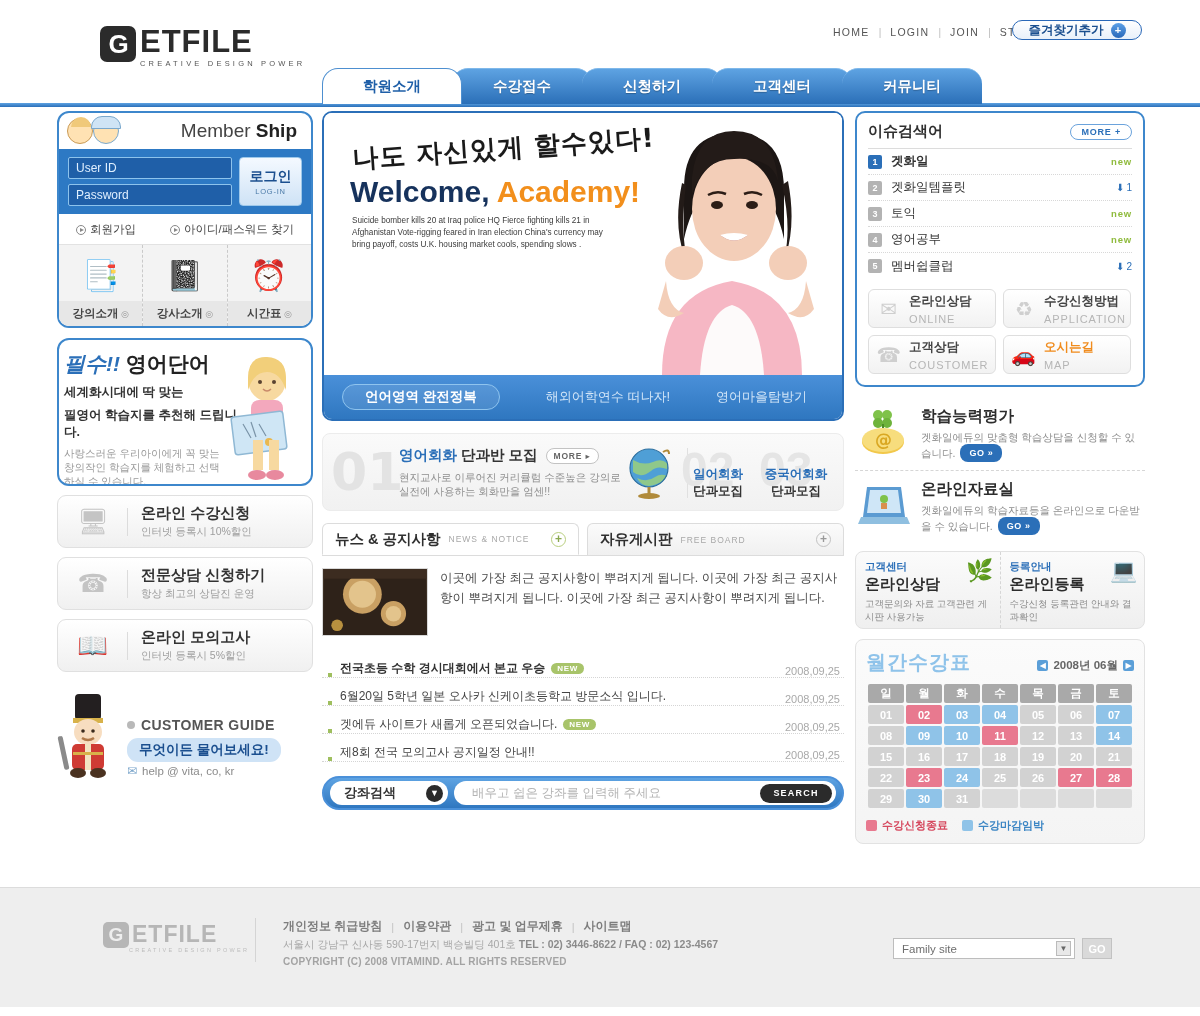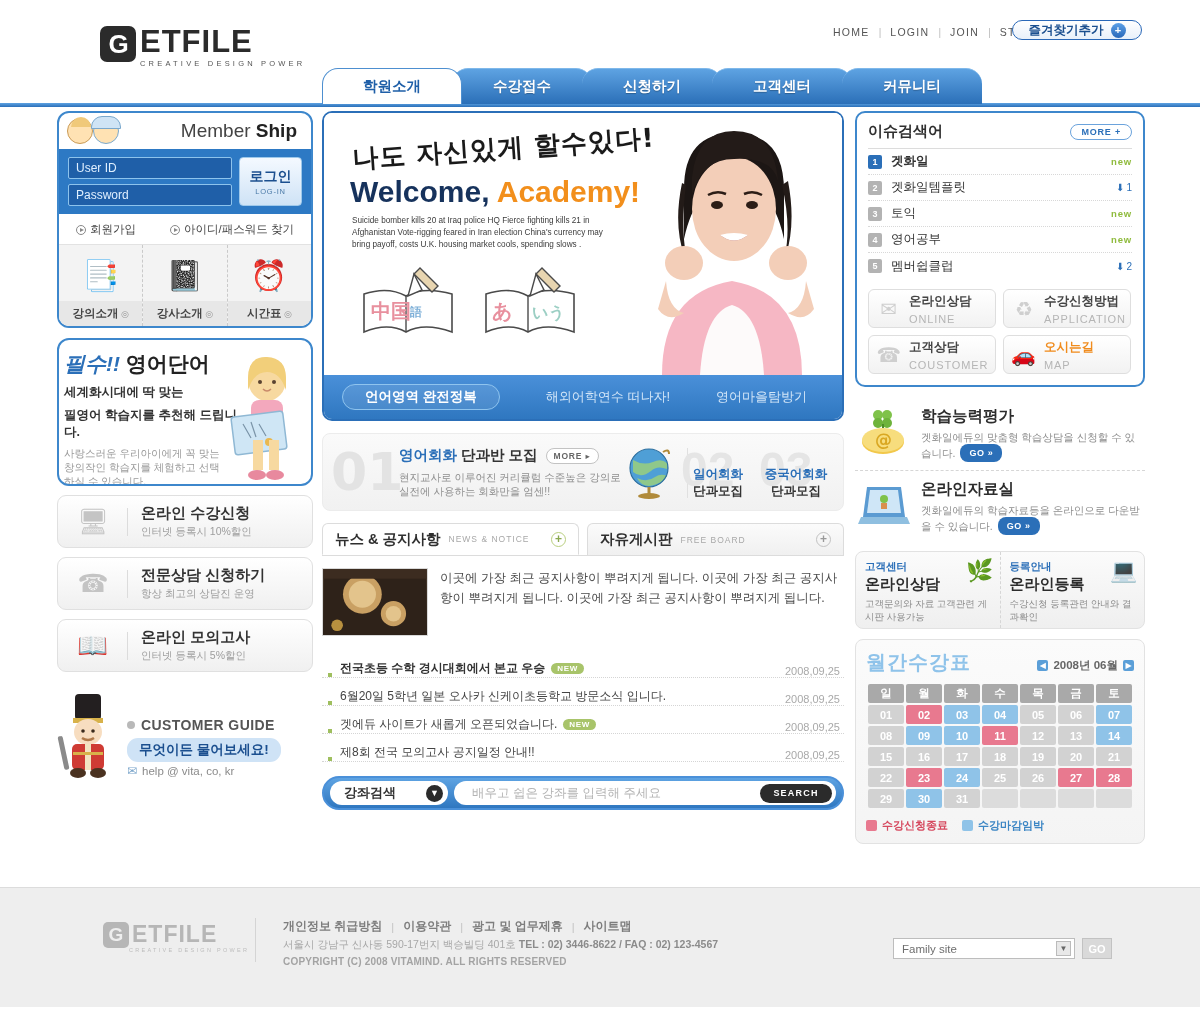--- a/index.html
+++ b/index.html
@@ -561,38 +561,20 @@
             <path d="M98 122 q14 11 28 0 q-14 6 -28 0" fill="#b4554f"></path>
             <path d="M98 122 q14 -4 28 0 q-14 11 -28 0" fill="#ffffff"></path>
             <ellipse cx="62" cy="150" rx="19" ry="17" fill="#f3ceb8"></ellipse>
             <ellipse cx="166" cy="150" rx="19" ry="17" fill="#f3ceb8"></ellipse>
             <path d="M44 168 Q46 196 62 200 Q46 210 36 196 Z" fill="#f3ceb8"></path>
             <path d="M184 168 Q182 196 166 200 Q182 210 192 196 Z" fill="#f3ceb8"></path>
           </svg>
           <div class="bn-hand">나도 자신있게 할수있다!</div>
           <div class="bn-welcome"><span>Welcome, </span><span class="acc">Academy!</span></div>
           <div class="bn-news">Suicide bomber kills 20 at Iraq police HQ  Fierce fighting kills 21 in Afghanistan  Vote-rigging feared in Iran election   China's currency may bring payoff, costs  U.K. housing market cools, spending slows .</div>
-          <div class="bn-books">
-            <svg class="bn-book" viewBox="0 0 100 80">
-              <path d="M6 36 Q30 28 48 38 Q66 28 94 36 L94 74 Q66 64 48 74 Q30 64 6 74 Z" fill="#fff" stroke="#4a4a4a" stroke-width="1.6"></path>
-              <path d="M48 38 L48 74" stroke="#4a4a4a" stroke-width="1.4"></path>
-              <text x="13" y="60" font-size="20" font-weight="bold" fill="#e8909e" font-family="DejaVu Sans">中国</text>
-              <text x="52" y="58" font-size="12" font-weight="bold" fill="#7fb0d8" font-family="DejaVu Sans">語</text>
-              <path d="M62 10 L80 28 L74 34 L56 16 Z" fill="#e8d5b0" stroke="#4a4a4a" stroke-width="1.4"></path>
-              <path d="M56 16 L50 38 L64 32 Z" fill="#fff" stroke="#4a4a4a" stroke-width="1.4"></path>
-            </svg>
-            <svg class="bn-book" viewBox="0 0 100 80">
-              <path d="M6 36 Q30 28 48 38 Q66 28 94 36 L94 74 Q66 64 48 74 Q30 64 6 74 Z" fill="#fff" stroke="#4a4a4a" stroke-width="1.6"></path>
-              <path d="M48 38 L48 74" stroke="#4a4a4a" stroke-width="1.4"></path>
-              <text x="12" y="60" font-size="20" font-weight="bold" fill="#e8909e" font-family="DejaVu Sans">あ</text>
-              <text x="52" y="60" font-size="16" font-weight="bold" fill="#9ccfc4" font-family="DejaVu Sans">いう</text>
-              <path d="M62 10 L80 28 L74 34 L56 16 Z" fill="#e8d5b0" stroke="#4a4a4a" stroke-width="1.4"></path>
-              <path d="M56 16 L50 38 L64 32 Z" fill="#fff" stroke="#4a4a4a" stroke-width="1.4"></path>
-            </svg>
-          </div>
         </div>
         <div class="banner-foot">
           <div class="bf-active">
               <span>언어영역 완전정복</span>
             </div>
           <div class="bf-link"><span>해외어학연수 떠나자!</span></div>
           <div class="bf-link"><span>영어마을탐방기</span></div>
         </div>
       </div>
 

